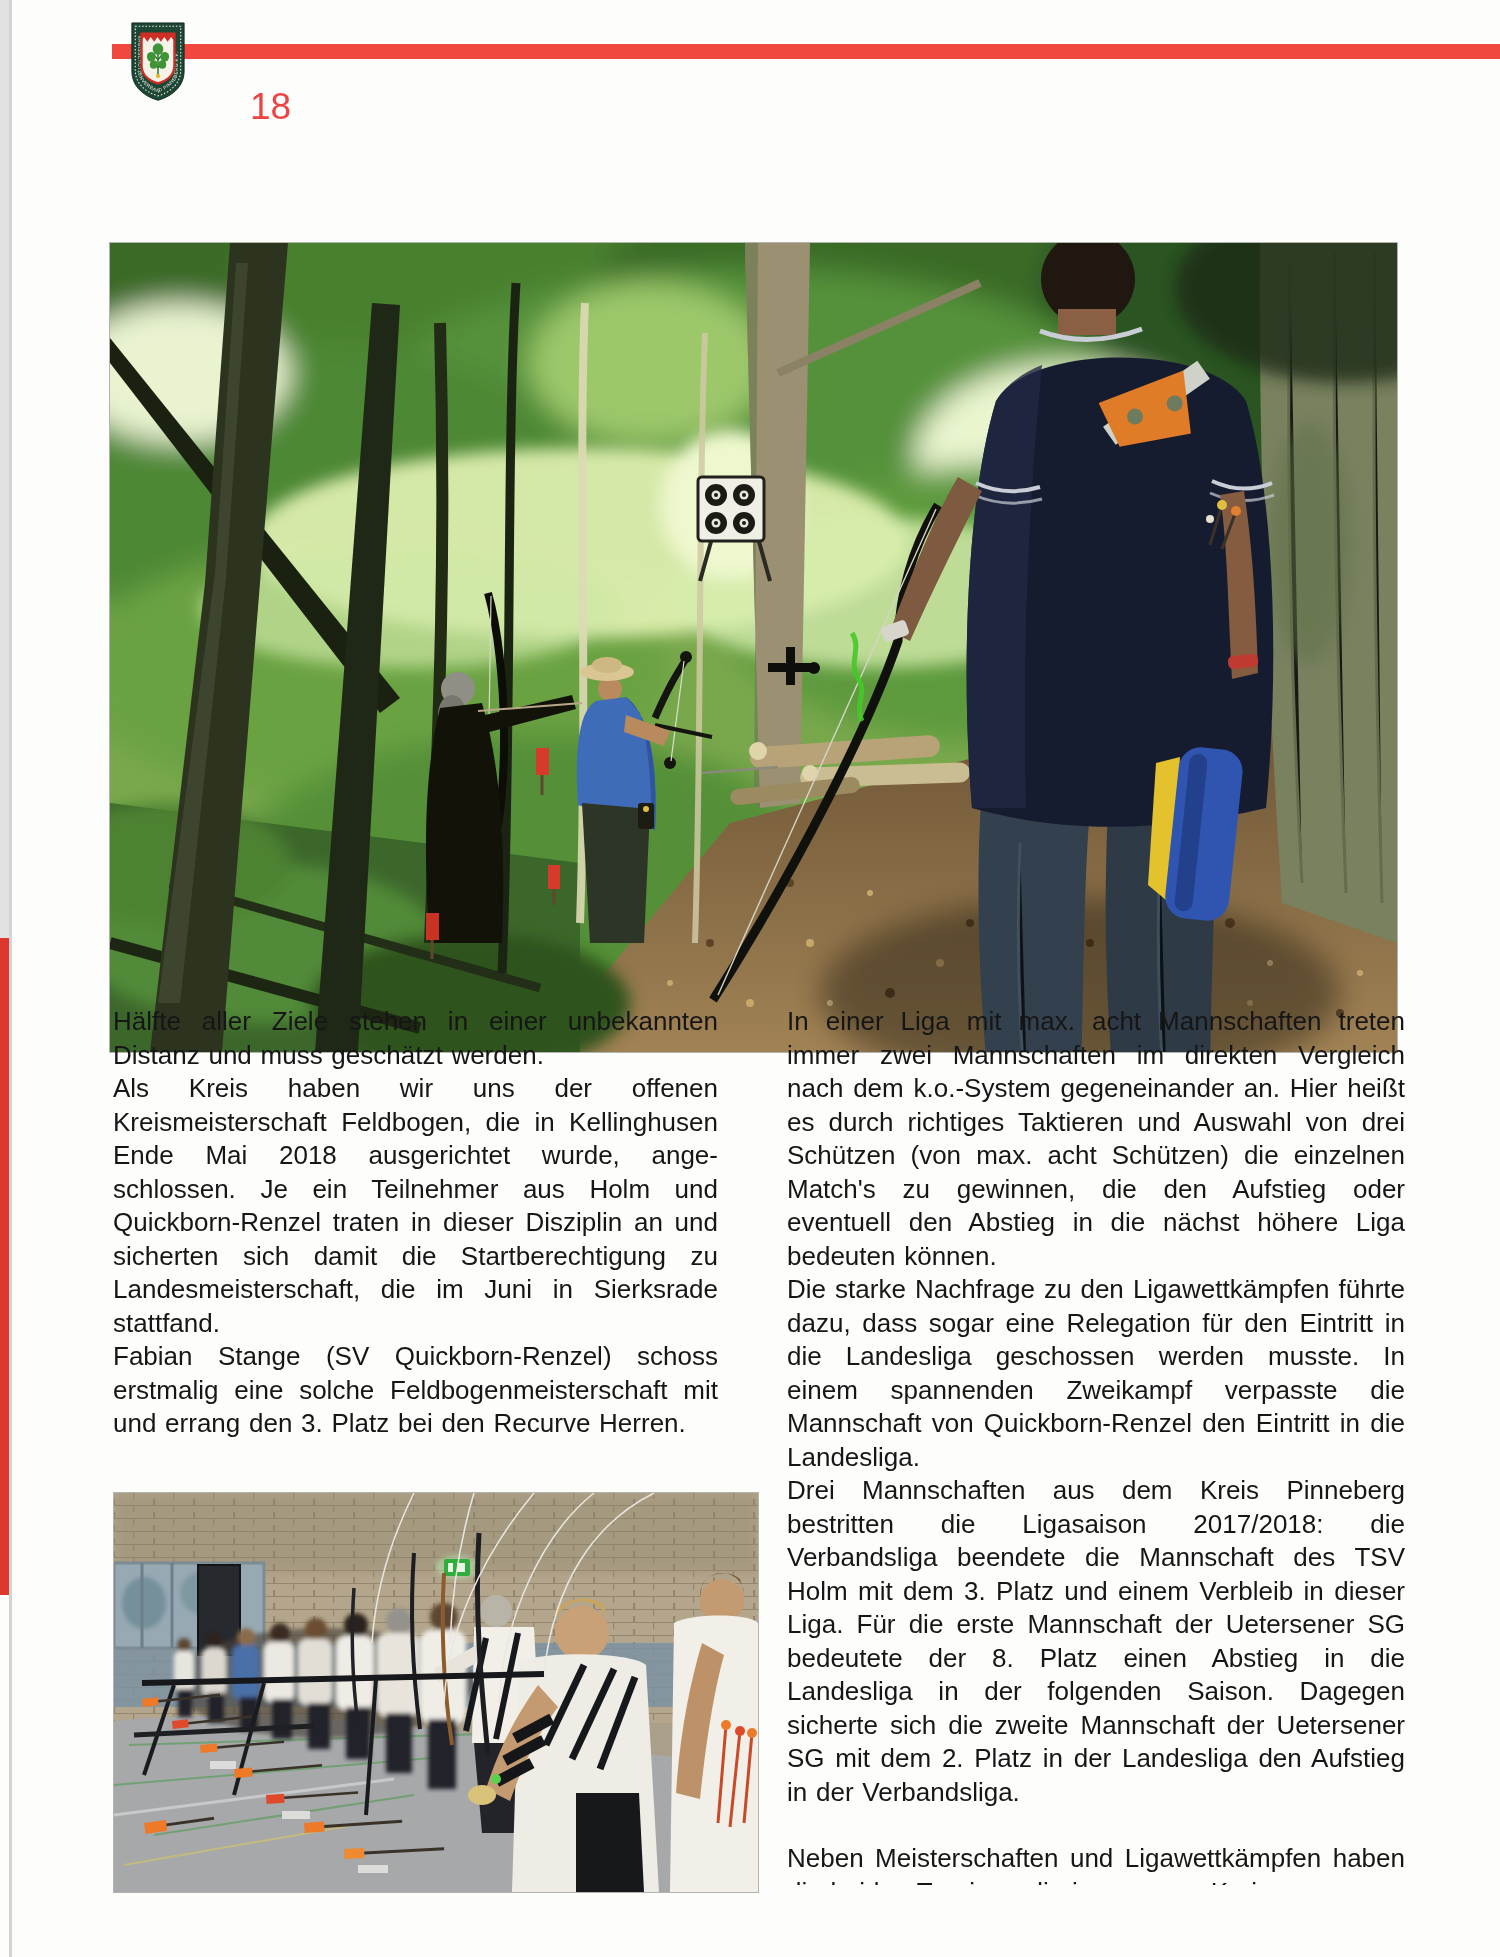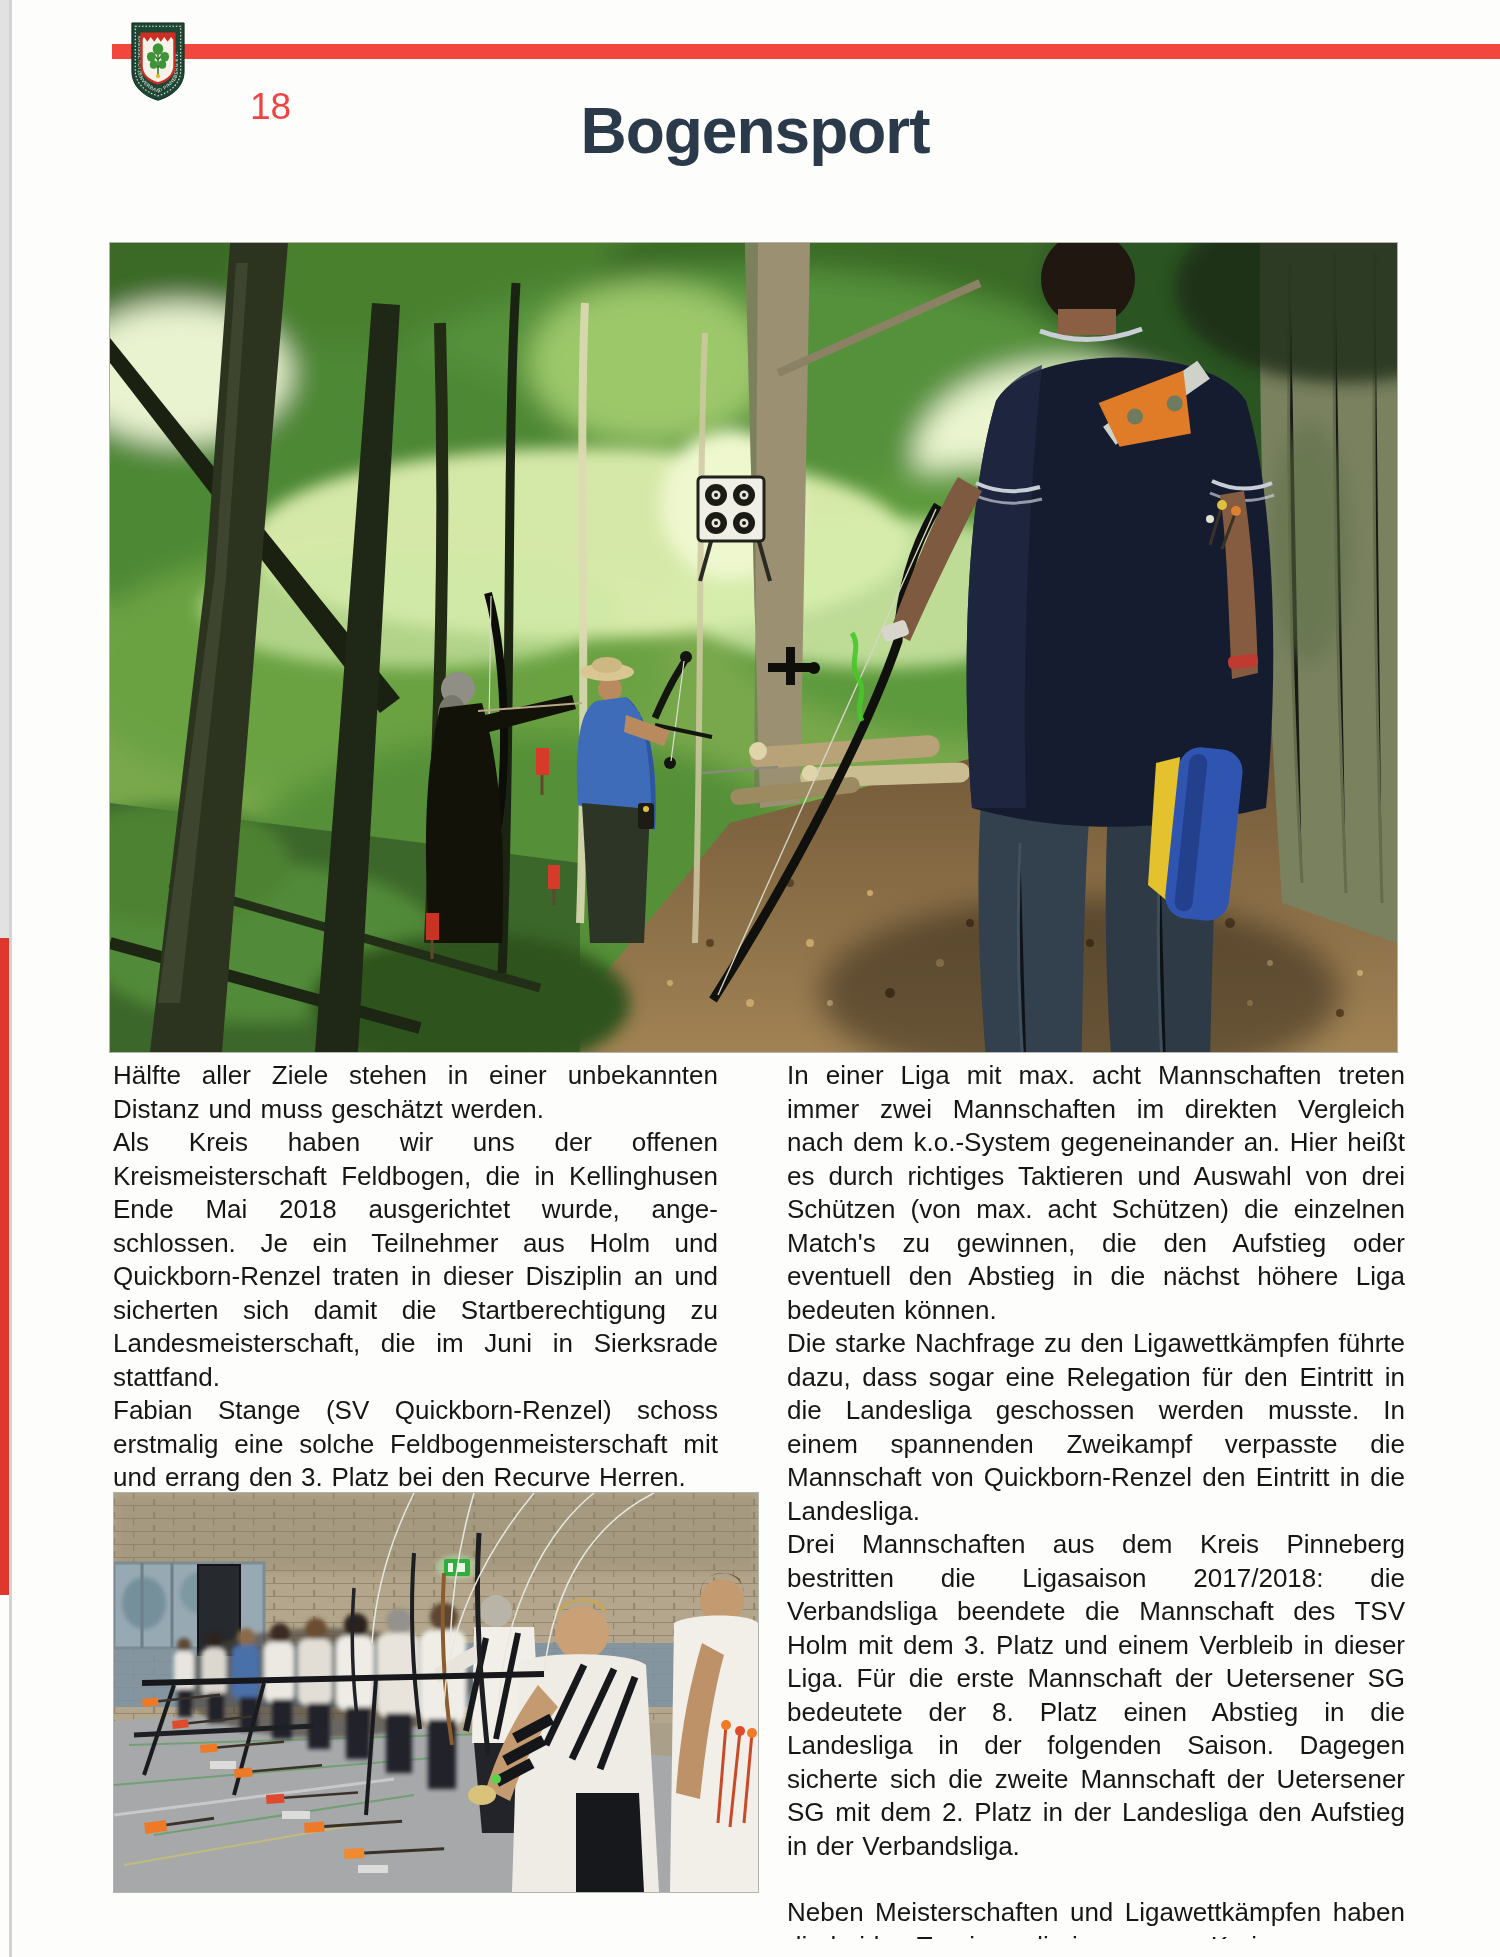--- a/index.html
+++ b/index.html
@@ -14,21 +14,21 @@
   .crest{position:absolute;left:129px;top:21px;width:58px;height:82px;}
   .pagenum{position:absolute;left:250px;top:86px;font-size:37px;color:#ef4444;}
   .title{position:absolute;left:110px;top:94px;width:1290px;text-align:center;
          font-size:64px;font-weight:bold;color:#2b3a4a;letter-spacing:-1px;}
   
   .photo{position:absolute;outline:1px solid rgba(40,40,30,.35);background:#6f9c44;}
   .photo-main{left:110px;top:243px;width:1287px;height:809px;}
   .photo-hall{left:114px;top:1493px;width:644px;height:399px;background:#aaa08a;}
   .photo svg{display:block;width:100%;height:100%;}
   
-  .col{position:absolute;top:1059px;font-size:26px;line-height:33.5px;text-align:justify;
+  .col{position:absolute;top:1005px;font-size:26px;line-height:33.5px;text-align:justify;
        color:#161616;word-spacing:1.5px;}
   .col-left{left:113px;width:605px;}
   .col-right{left:787px;width:618px;height:880px;overflow:hidden;}
   .col p{margin:0;}
   .col p.gap{margin-top:33px;}
 </style>
 </head>
 <body>
 
 <div class="page">
@@ -61,21 +61,20 @@
           <ellipse cx="23" cy="37" rx="4.5" ry="5"></ellipse>
         <ellipse cx="37" cy="37" rx="4.5" ry="5"></ellipse>
           <ellipse cx="25.5" cy="45" rx="4" ry="4.5"></ellipse>
         <ellipse cx="34.5" cy="45" rx="4" ry="4.5"></ellipse>
       </g>
       <circle cx="30" cy="57" r="2.2" fill="#e0b820"></circle>
     </svg>
   </div>
 
   <div class="pagenum">18</div>
-  <div class="title">Bogensport</div>
 
   <div class="photo photo-main">
     <svg viewBox="0 0 1287 809" preserveAspectRatio="none" xmlns="http://www.w3.org/2000/svg">
       <defs>
         <filter id="b8" x="-40%" y="-40%" width="180%" height="180%">
             <feGaussianBlur stdDeviation="8"></feGaussianBlur>
           </filter>
         <filter id="b14" x="-40%" y="-40%" width="180%" height="180%">
             <feGaussianBlur stdDeviation="14"></feGaussianBlur>
           </filter>

